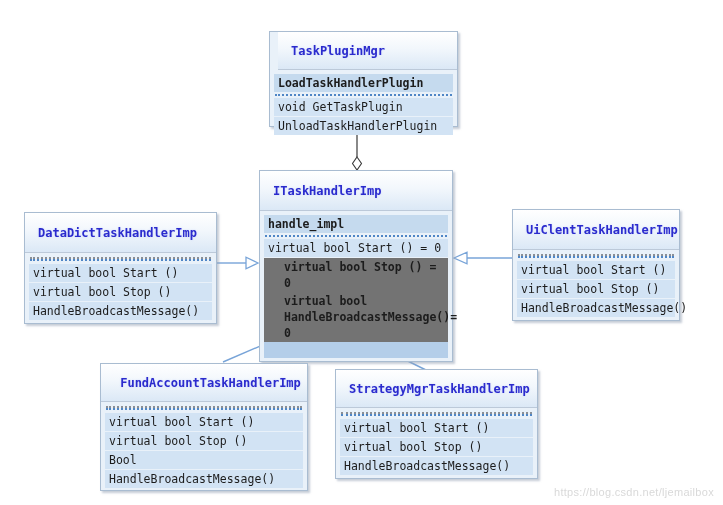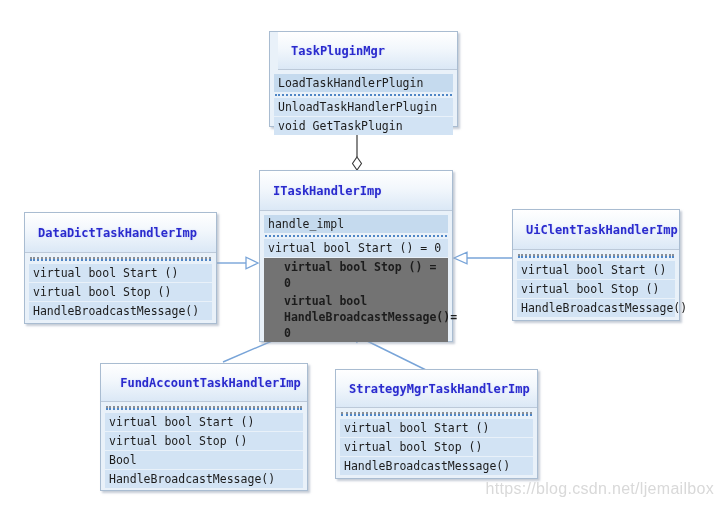--- a/index.html
+++ b/index.html
@@ -31,48 +31,48 @@
   .uml-body {
     position:absolute; left:0; right:0; bottom:0;
     display:flex; flex-direction:column;
     padding:3px 4px 3px 4px; box-sizing:border-box;
   }
   .row {
     font-size:11.5px; line-height:16px; color:#1c1c1c;
     padding:1px 4px; margin-bottom:1px;
     white-space:normal; word-break:normal;
   }
-  .row.attr     { background:#c5daee; }
+  .row.attr     { background:#c5daee;font-weight:bold; }
   .row.method   { background:#d2e3f4; }
   .rowgroup.selected { background:#b4cee9; flex:1; }
   .rowgroup.selected .row { background:#737373; font-weight:bold; margin-bottom:0;padding-left:20px; }
   .dash-sep {
     border-top:2px dotted #4f86c6;
     margin:1px 1px 2px 1px; height:0;
   }
   .empty-attr-strip {
     height:3px; margin:0 1px 3px 1px;
     border-top:2px dotted #8a8f96;
     border-bottom:2px dotted #4f86c6;
   }
 
   
   #connectors { position:absolute; left:0; top:0; width:723px; height:505px; }
 
   
   .watermark {
     position:absolute; right:9px; bottom:7px;
     font-family:"Liberation Sans", sans-serif;
-    font-size:16px; color:#d9d9d9; letter-spacing:0.3px;
+    font-size:11px; color:#d9d9d9; letter-spacing:0.3px;
   }
 
   
   #box-taskpluginmgr { left:269px; top:31px;  width:189px; height:96px;padding-left:8px; }
   #box-taskpluginmgr .uml-title { height:38px; } #box-taskpluginmgr .uml-body { top:39px; }
-  #box-itaskhandlerimp { left:259px; top:170px; width:194px; height:172px; }
+  #box-itaskhandlerimp { left:259px; top:170px; width:194px; height:192px; }
   #box-itaskhandlerimp .uml-title { height:40px; } #box-itaskhandlerimp .uml-body { top:41px; }
   #box-datadict { left:24px; top:212px; width:193px; height:112px; }
   #box-datadict .uml-title { height:40px; } #box-datadict .uml-body { top:41px; }
   #box-uiclent { left:512px; top:209px; width:168px; height:112px; }
   #box-uiclent .uml-title { height:40px; } #box-uiclent .uml-body { top:41px; }
   #box-fundaccount { left:100px; top:363px; width:208px; height:128px; }
   #box-fundaccount .uml-title { height:38px;justify-content:center; } #box-fundaccount .uml-body { top:39px; }
   #box-strategymgr { left:335px; top:369px; width:203px; height:110px; }
   #box-strategymgr .uml-title { height:38px; } #box-strategymgr .uml-body { top:39px; }
 </style>
@@ -109,22 +109,22 @@
     </g>
   </svg>
 
   <div class="uml-box" id="box-taskpluginmgr">
     <div class="uml-title">
       <span>TaskPluginMgr</span>
     </div>
     <div class="uml-body">
       <div class="row attr">LoadTaskHandlerPlugin</div>
       <div class="dash-sep"></div>
+      <div class="row method">void GetTaskPlugin</div>
       <div class="row method">UnloadTaskHandlerPlugin</div>
-      <div class="row method">void GetTaskPlugin</div>
     </div>
   </div>
 
   <div class="uml-box" id="box-itaskhandlerimp">
     <div class="uml-title">
       <span>ITaskHandlerImp</span>
     </div>
     <div class="uml-body">
       <div class="row attr">handle_impl</div>
       <div class="dash-sep"></div>

